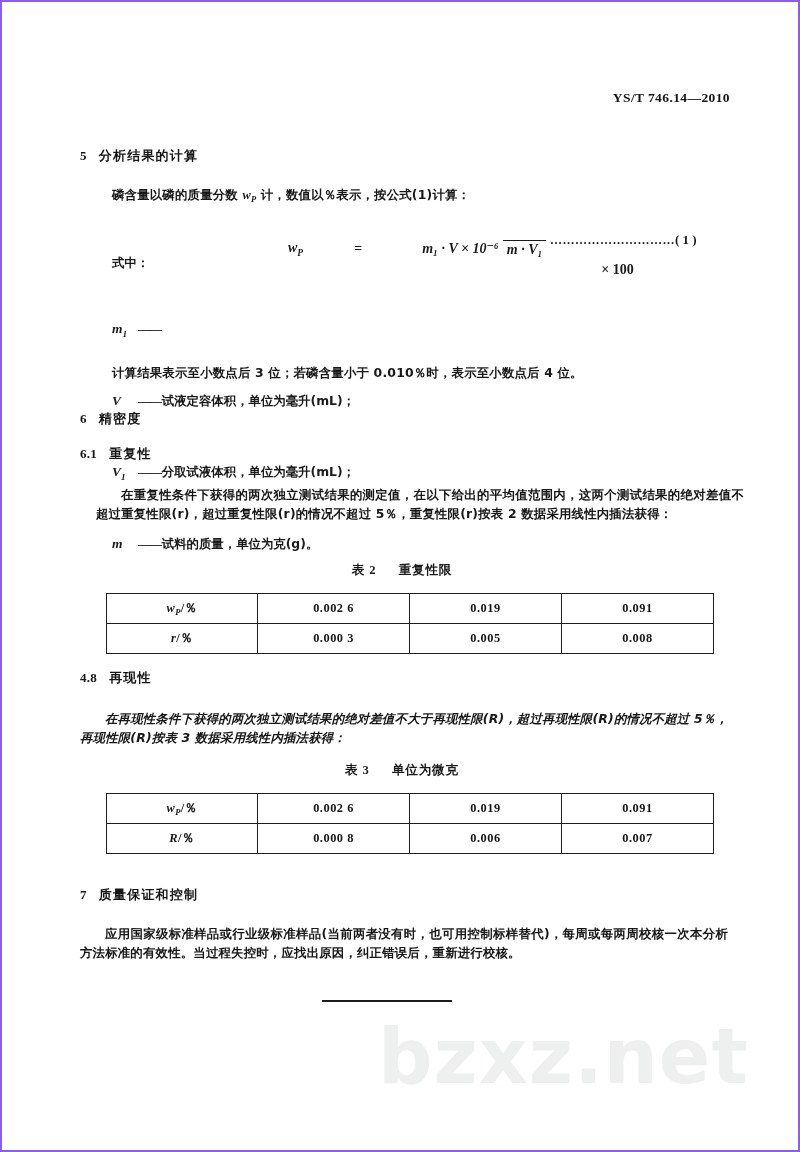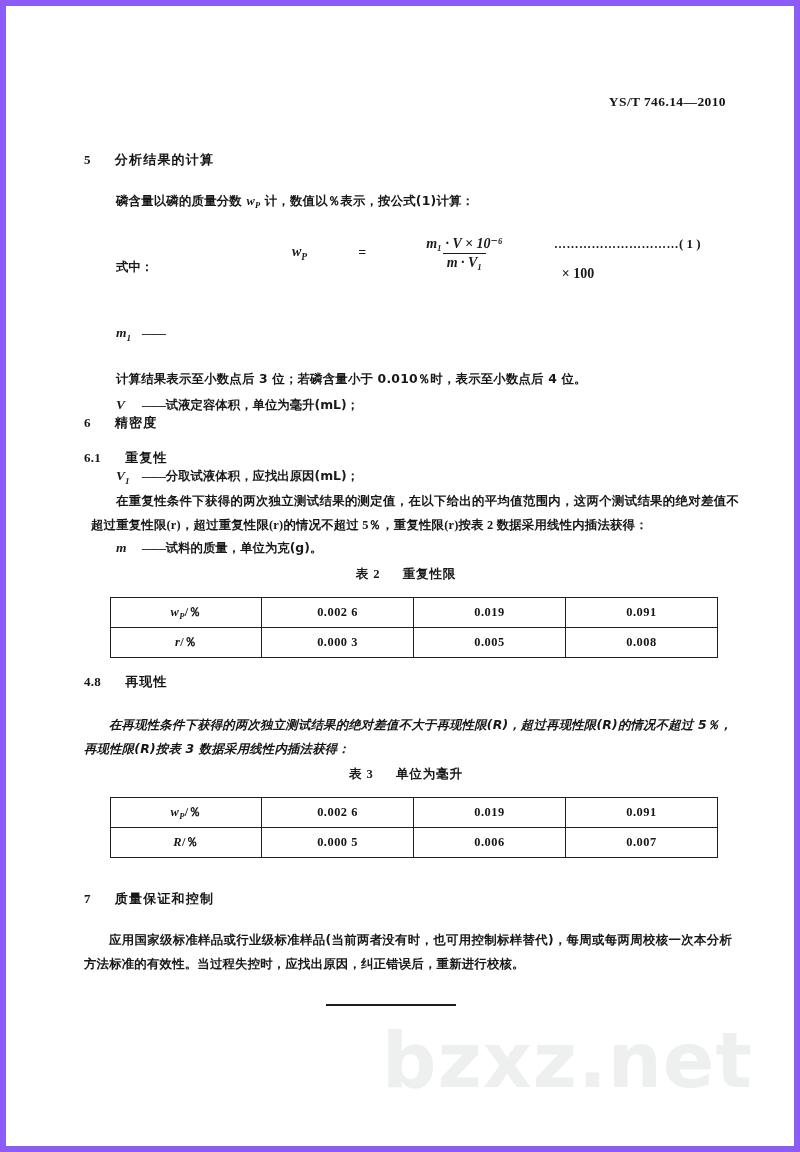--- a/index.html
+++ b/index.html
@@ -10,21 +10,21 @@
   body {
     font-family: "Liberation Serif", "DejaVu Serif", serif;
     color: #1a1a1a;
   }
   #page {
     position: relative;
     width: 800px;
     height: 1152px;
     background: #ffffff;
     box-sizing: border-box;
-    border: 6px solid #8b5cf6;
+    border: 2px solid #8b5cf6;
     overflow: hidden;
   }
 
   
   #watermark {
     position: absolute;
     left: 376px;
     top: 1010px;
     font-family: "DejaVu Sans", "Liberation Sans", sans-serif;
     font-size: 76px;
@@ -70,31 +70,31 @@
     letter-spacing: 0.3px;
     white-space: nowrap;
   }
   .sec-num {
     display: inline-block;
     font-family: "Liberation Serif", "DejaVu Serif", serif;
     font-weight: bold;
   }
   .sec-title {
     display: inline-block;
-    margin-left: 24px;
+    margin-left: 12px;
     font-family: Liberation Serif, serif;
     font-weight: bold;
     letter-spacing: 1.2px;
   }
 
   .para {
     font-family: "DejaVu Sans", "Liberation Sans", sans-serif;
     font-weight: bold;
     font-size: 12.4px;
-    line-height: 24px;
+    line-height: 19px;
     letter-spacing: 0.2px;
     text-align: justify;
     color: #171717;
   }
 
   .italic-var {
     font-family: "Liberation Serif", "DejaVu Serif", serif;
     font-style: italic;
     font-weight: bold;
   }
@@ -120,21 +120,20 @@
     top: 0;
     display: flex;
     align-items: center;
     font-family: "Liberation Serif", "DejaVu Serif", serif;
     font-size: 14px;
     font-weight: bold;
     gap: 46px;
   }
   .frac {
     display: inline-flex;
-    flex-direction: column;
     align-items: center;
     margin: 0 5px;
     line-height: 1.12;
   }
   .frac .num { padding: 0 4px 1px 4px; }
   .frac .den {
     padding: 1px 4px 0 4px;
     border-top: 1.3px solid #1a1a1a;
   }
   .eqno {
@@ -274,40 +273,40 @@
         <span class="dl-dash rm">——</span>
       </div>
       <div class="dl-row">
         <span class="dl-sym"><span>V</span><sub></sub></span>
         <span class="dl-dash rm">——</span>
         <span class="cjk">试液定容体积，单位为毫升(mL)；</span>
       </div>
       <div class="dl-row">
         <span class="dl-sym"><span>V</span><sub>1</sub></span>
         <span class="dl-dash rm">——</span>
-        <span class="cjk">分取试液体积，应找出原因(mL)；</span>
+        <span class="cjk">分取试液体积，单位为毫升(mL)；</span>
       </div>
       <div class="dl-row">
         <span class="dl-sym"><span>m</span><sub></sub></span>
         <span class="dl-dash rm">——</span>
         <span class="cjk">试料的质量，单位为克(g)。</span>
       </div>
     </div>
 
     <div class="blk para" style="left:110px; top:361px; width:620px;">计算结果表示至小数点后 3 位；若磷含量小于 0.010％时，表示至小数点后 4 位。</div>
 
     <div class="blk sec-head" style="left:78px; top:408px;">
       <span class="sec-num">6</span><span class="sec-title">精密度</span>
     </div>
 
     <div class="blk sec-head" style="left:78px; top:443px;">
       <span class="sec-num">6.1</span><span class="sec-title">重复性</span>
     </div>
 
-    <div class="blk para" style="left:85px; top:483px; width:648px; text-indent:25px;font-family:Liberation Serif, serif;">在重复性条件下获得的两次独立测试结果的测定值，在以下给出的平均值范围内，这两个测试结果的绝对差值不超过重复性限(r)，超过重复性限(r)的情况不超过 5％，重复性限(r)按表 2 数据采用线性内插法获得：</div>
+    <div class="blk para" style="left:94px; top:483px; width:648px; text-indent:25px;">在重复性条件下获得的两次独立测试结果的测定值，在以下给出的平均值范围内，这两个测试结果的绝对差值不超过重复性限(r)，超过重复性限(r)的情况不超过 5％，重复性限(r)按表 2 数据采用线性内插法获得：</div>
 
     <div class="tbl-cap" style="top:560px;">
       <span class="capnum">表 2</span>
       <span style="display:inline-block; width:12px;"></span>
       <span>重复性限</span>
     </div>
 
     <table class="dt" style="top:591px;">
       <tbody>
         <tr>
@@ -327,34 +326,34 @@
 
     <div class="blk sec-head" style="left:78px; top:667px;">
       <span class="sec-num">4.8</span><span class="sec-title">再现性</span>
     </div>
 
     <div class="blk para" style="left:78px; top:707px; width:648px; text-indent:25px;font-style:italic;">在再现性条件下获得的两次独立测试结果的绝对差值不大于再现性限(R)，超过再现性限(R)的情况不超过 5％，再现性限(R)按表 3 数据采用线性内插法获得：</div>
 
     <div class="tbl-cap" style="top:760px;">
       <span class="capnum">表 3</span>
       <span style="display:inline-block; width:12px;"></span>
-      <span>单位为毫升</span>
+      <span>单位为微克</span>
     </div>
 
     <table class="dt" style="top:791px;">
       <tbody>
         <tr>
           <td class="rowhead"><span class="unit-sym">w</span><sub class="unit-sym">P</sub><span>/％</span></td>
           <td>0.002 6</td>
           <td>0.019</td>
           <td>0.091</td>
         </tr>
         <tr>
           <td class="rowhead"><span class="unit-sym">R</span><sub class="unit-sym"></sub><span>/％</span></td>
-          <td>0.000 5</td>
+          <td>0.000 8</td>
           <td>0.006</td>
           <td>0.007</td>
         </tr>
       </tbody>
     </table>
 
     <div class="blk sec-head" style="left:78px; top:884px;">
       <span class="sec-num">7</span><span class="sec-title">质量保证和控制</span>
     </div>
 

